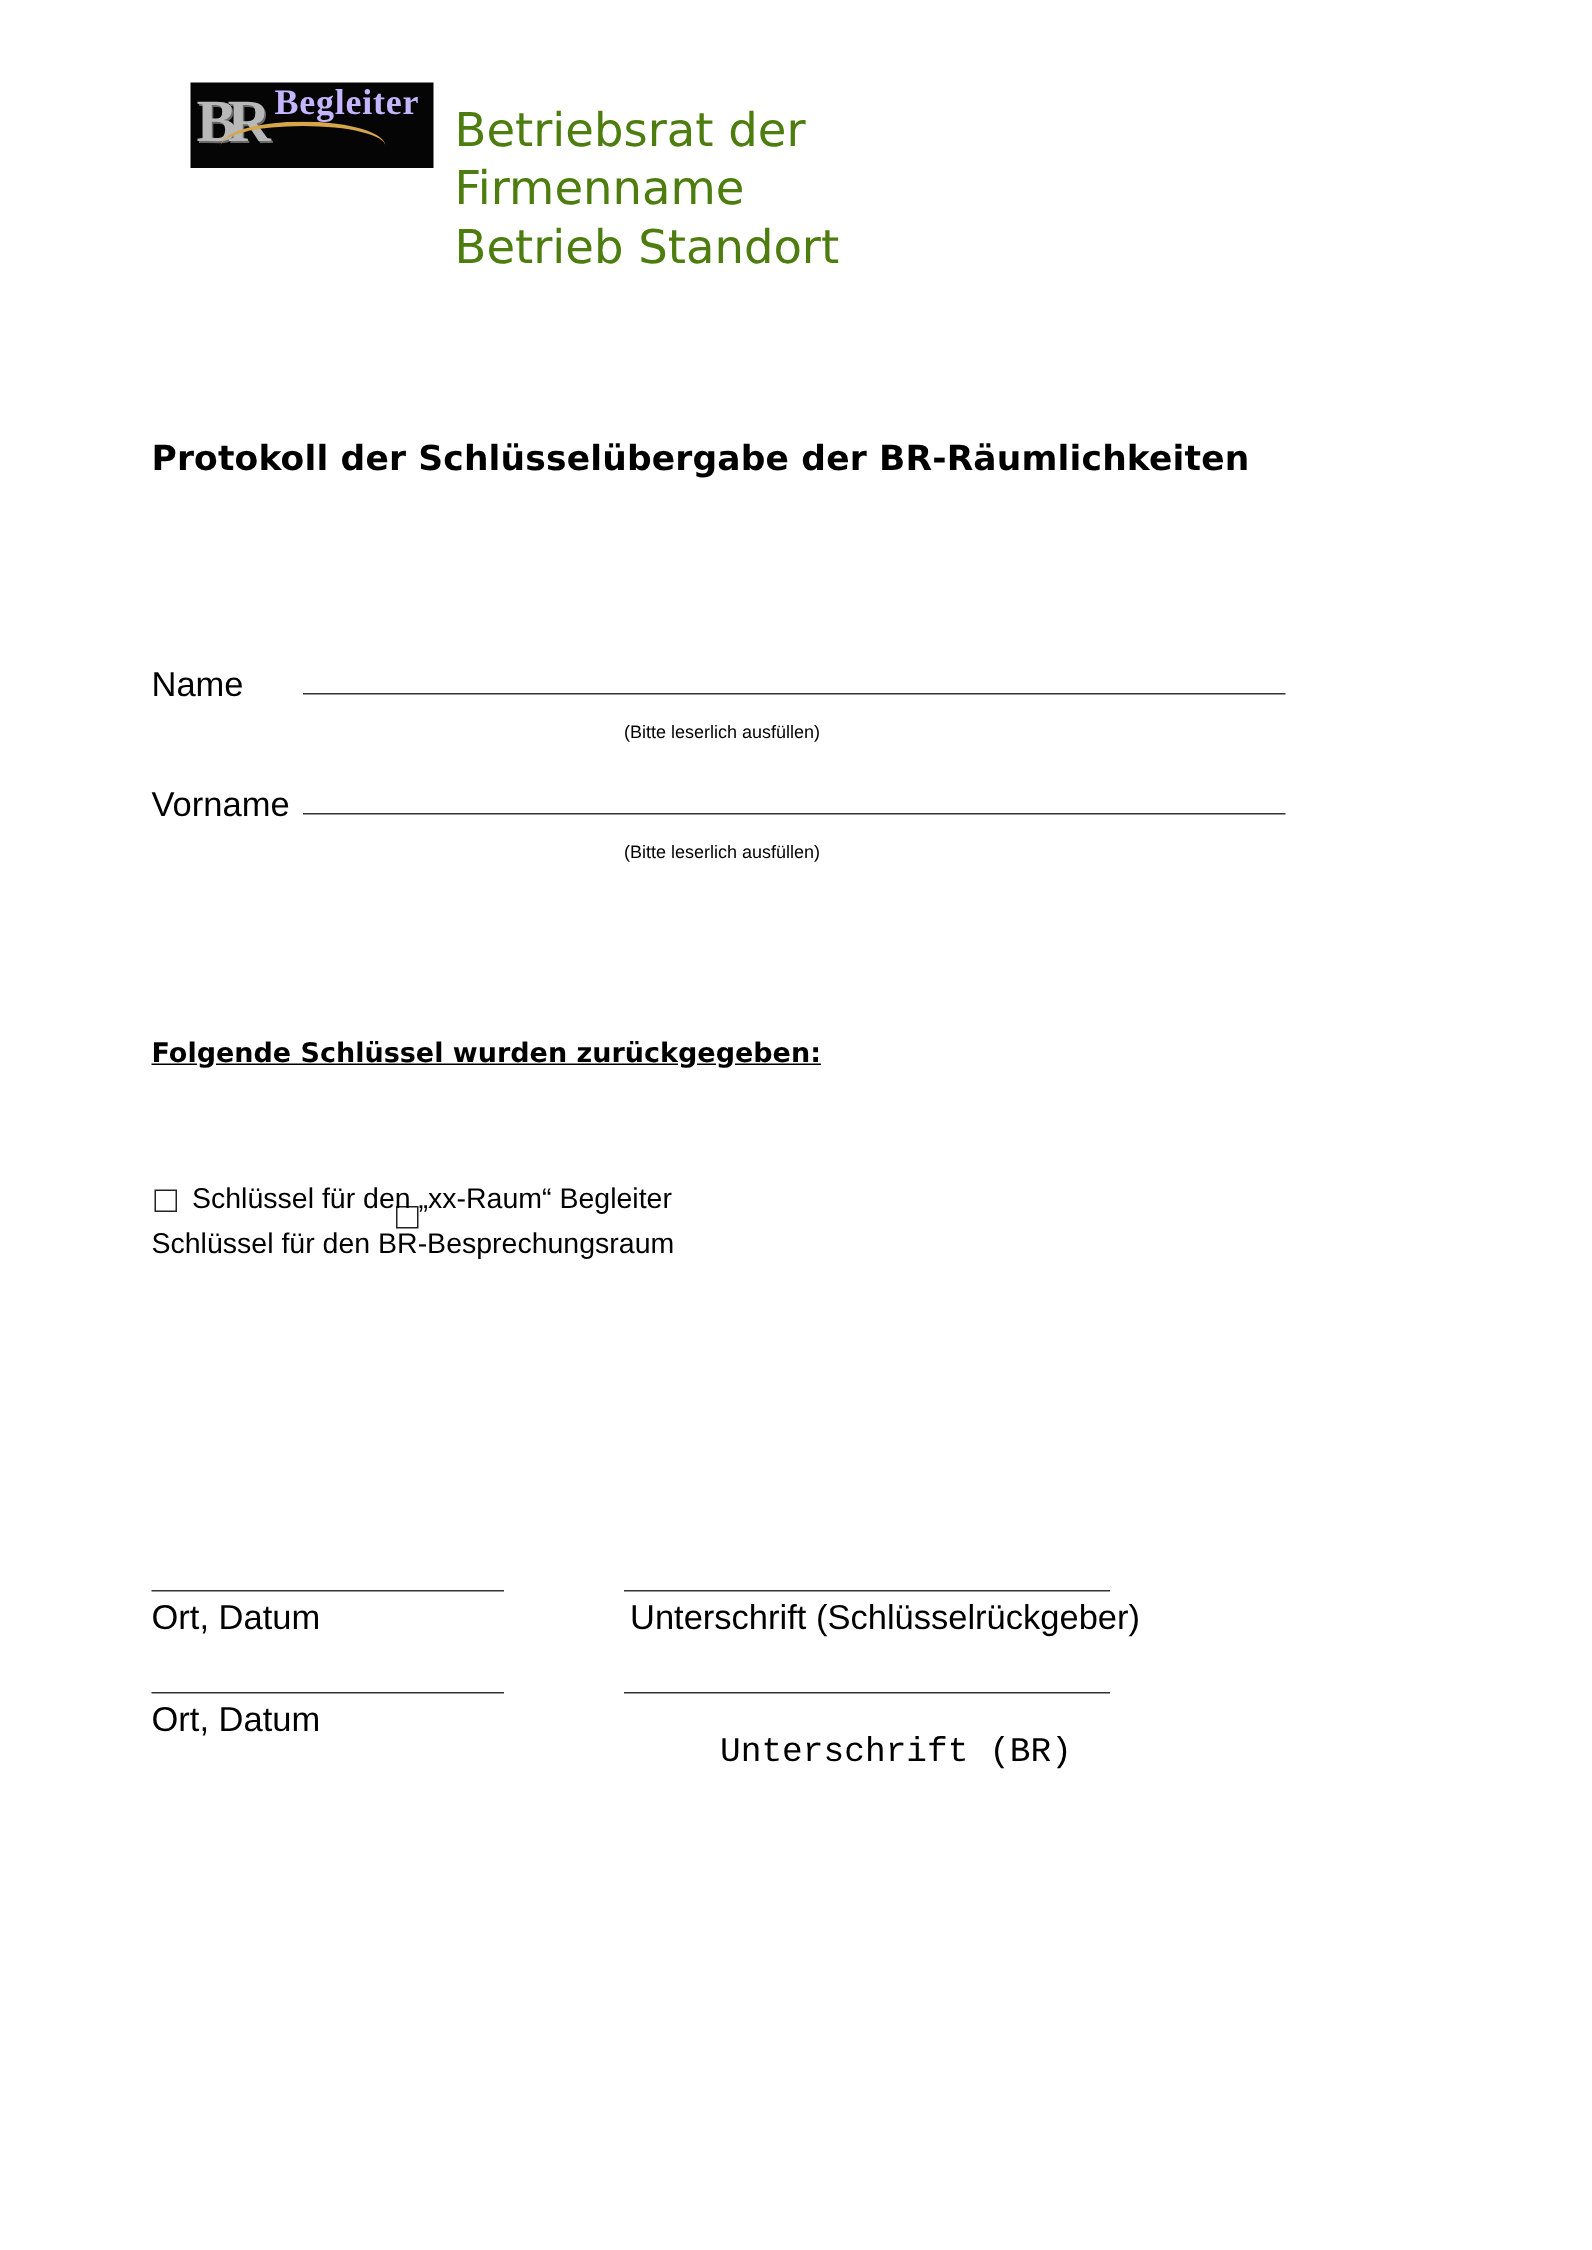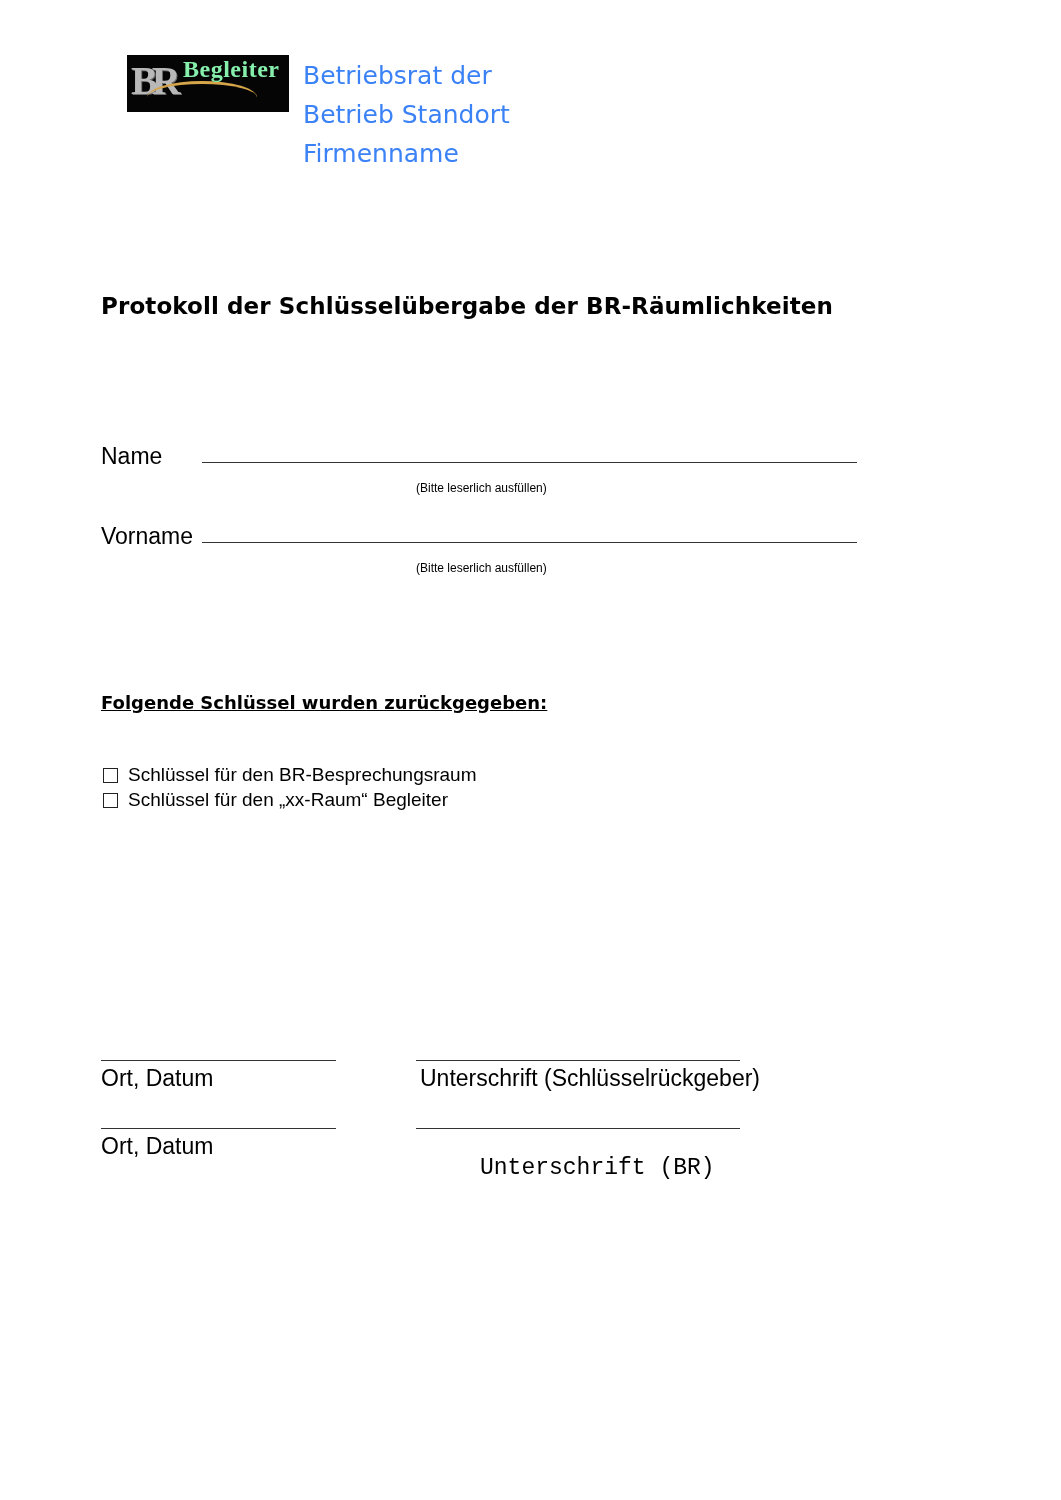--- a/index.html
+++ b/index.html
@@ -2,58 +2,58 @@
 <html><head>
 <meta charset="utf-8">
 <style>
   html, body { margin: 0; padding: 0; background: #ffffff; }
   body { width: 1061px; height: 1500px; position: relative; overflow: hidden; color: #000; font-family: "Liberation Sans", sans-serif; }
   .abs { position: absolute; }
   .logo { left: 127px; top: 55px; width: 162px; height: 57px; background: #050505; overflow: hidden; }
   .logo .br { position: absolute; left: 4px; top: 2px; font-family: "Liberation Serif", serif; font-size: 40px; font-weight: bold; letter-spacing: -6px;
     color: #b8b8b8; text-shadow: 1px 1px 0 #6a6a6a; }
   .logo .swoosh { position: absolute; left: 20px; top: 26px; width: 110px; height: 30px; border-top: 3px solid #d7a64a; border-radius: 60% 60% 0 0; }
-  .logo .word { position: absolute; left: 56px; top: 1px; font-family: "Liberation Serif", serif; font-weight: bold; font-size: 24px; color: #86efac; letter-spacing: 0.5px; }
-  .org { left: 303px; top: 56px; font-family: "DejaVu Sans", sans-serif; font-size: 25px; line-height: 39px; color: #3b82f6; }
+  .logo .word { position: absolute; left: 56px; top: 1px; font-family: "Liberation Serif", serif; font-weight: bold; font-size: 24px; color: #c4b5fd; letter-spacing: 0.5px; }
+  .org { left: 303px; top: 68px; font-family: "DejaVu Sans", sans-serif; font-size: 31px; line-height: 39px; color: #4d7c0f; }
   .title { left: 101px; top: 293px; font-family: "DejaVu Sans", sans-serif; font-weight: bold; font-size: 23px; letter-spacing: 0.1px; }
   .label { font-size: 23px; }
   .line { height: 0; border-top: 1.5px solid #333; }
   .hint { font-size: 12px; margin-top: 16px; }
   .sub { left: 101px; top: 692px; font-family: "DejaVu Sans", sans-serif; font-weight: bold; font-size: 18px; text-decoration: underline; }
   .check-item { left: 101px; font-size: 19px; display: flex; align-items: center; }
   .box { width: 13px; height: 13px; border: 1.3px solid #222; margin-right: 10px; margin-left: 2px; display: inline-block; }
 </style>
 </head>
 <body>
 
 <div class="abs logo">
   <span class="br">BR</span>
   <span class="swoosh"></span>
   <span class="word">Begleiter</span>
 </div>
 
 <div class="abs org">
   <div>Betriebsrat der</div>
+  <div>Firmenname</div>
   <div>Betrieb Standort</div>
-  <div>Firmenname</div>
 </div>
 
 <div class="abs title">Protokoll der Schlüsselübergabe der BR-Räumlichkeiten</div>
 
 <div class="abs label" style="left:101px; top:443px;">Name</div>
 <div class="abs line" style="left:202px; top:462px; width:655px;"></div>
 <div class="abs hint" style="left:416px; top:465px;">(Bitte leserlich ausfüllen)</div>
 
 <div class="abs label" style="left:101px; top:523px;">Vorname</div>
 <div class="abs line" style="left:202px; top:542px; width:655px;"></div>
 <div class="abs hint" style="left:416px; top:545px;">(Bitte leserlich ausfüllen)</div>
 
 <div class="abs sub">Folgende Schlüssel wurden zurückgegeben:</div>
 
-<div class="abs check-item" style="top:764px;">
+<div class="abs check-item" style="top:804px;flex-direction:column;">
   <span class="box"></span>
   <span>Schlüssel für den BR-Besprechungsraum</span>
 </div>
 <div class="abs check-item" style="top:789px;">
   <span class="box"></span>
   <span>Schlüssel für den „xx-Raum“ Begleiter</span>
 </div>
 
 <div class="abs line" style="left:101px; top:1060px; width:235px;"></div>
 <div class="abs line" style="left:416px; top:1060px; width:324px;"></div>

